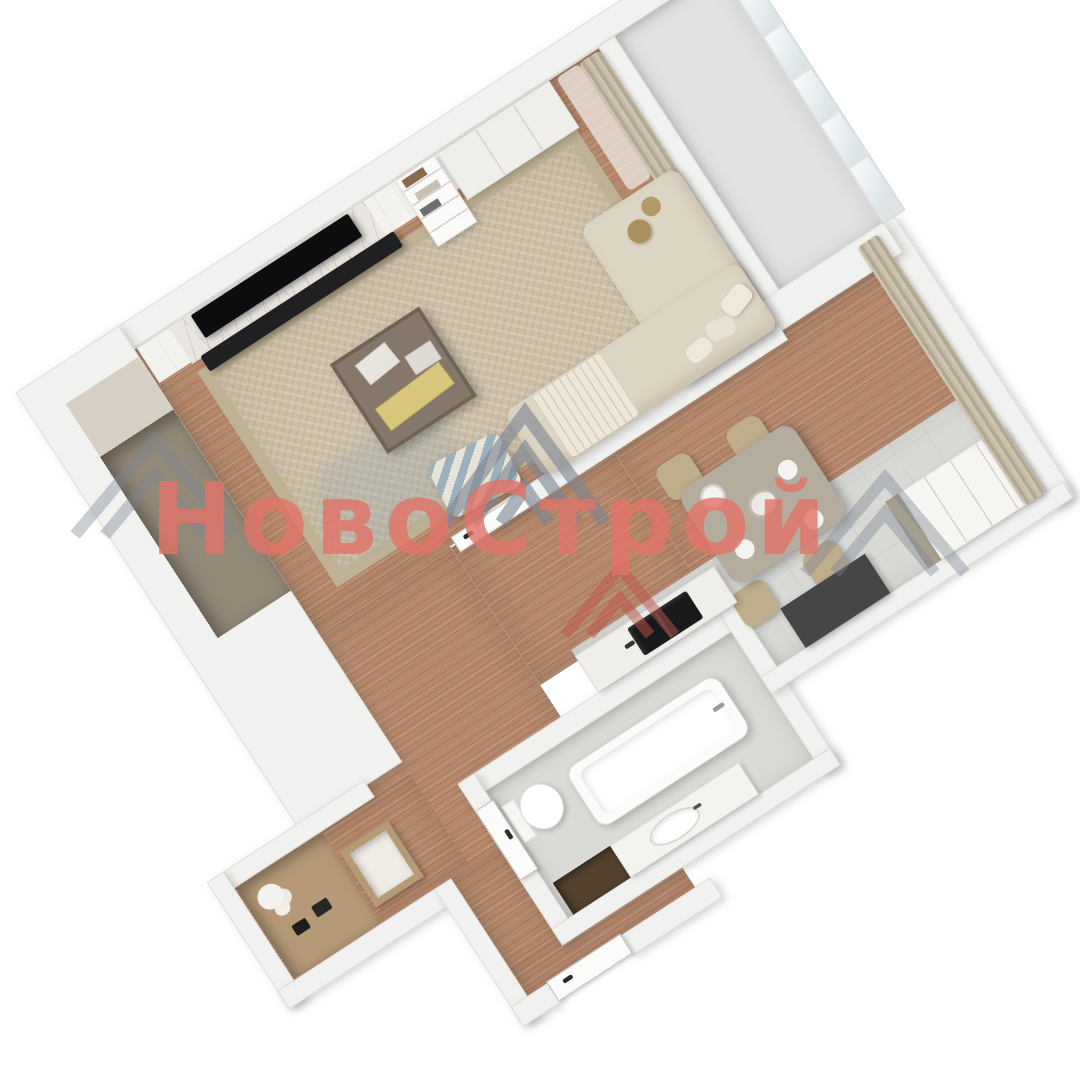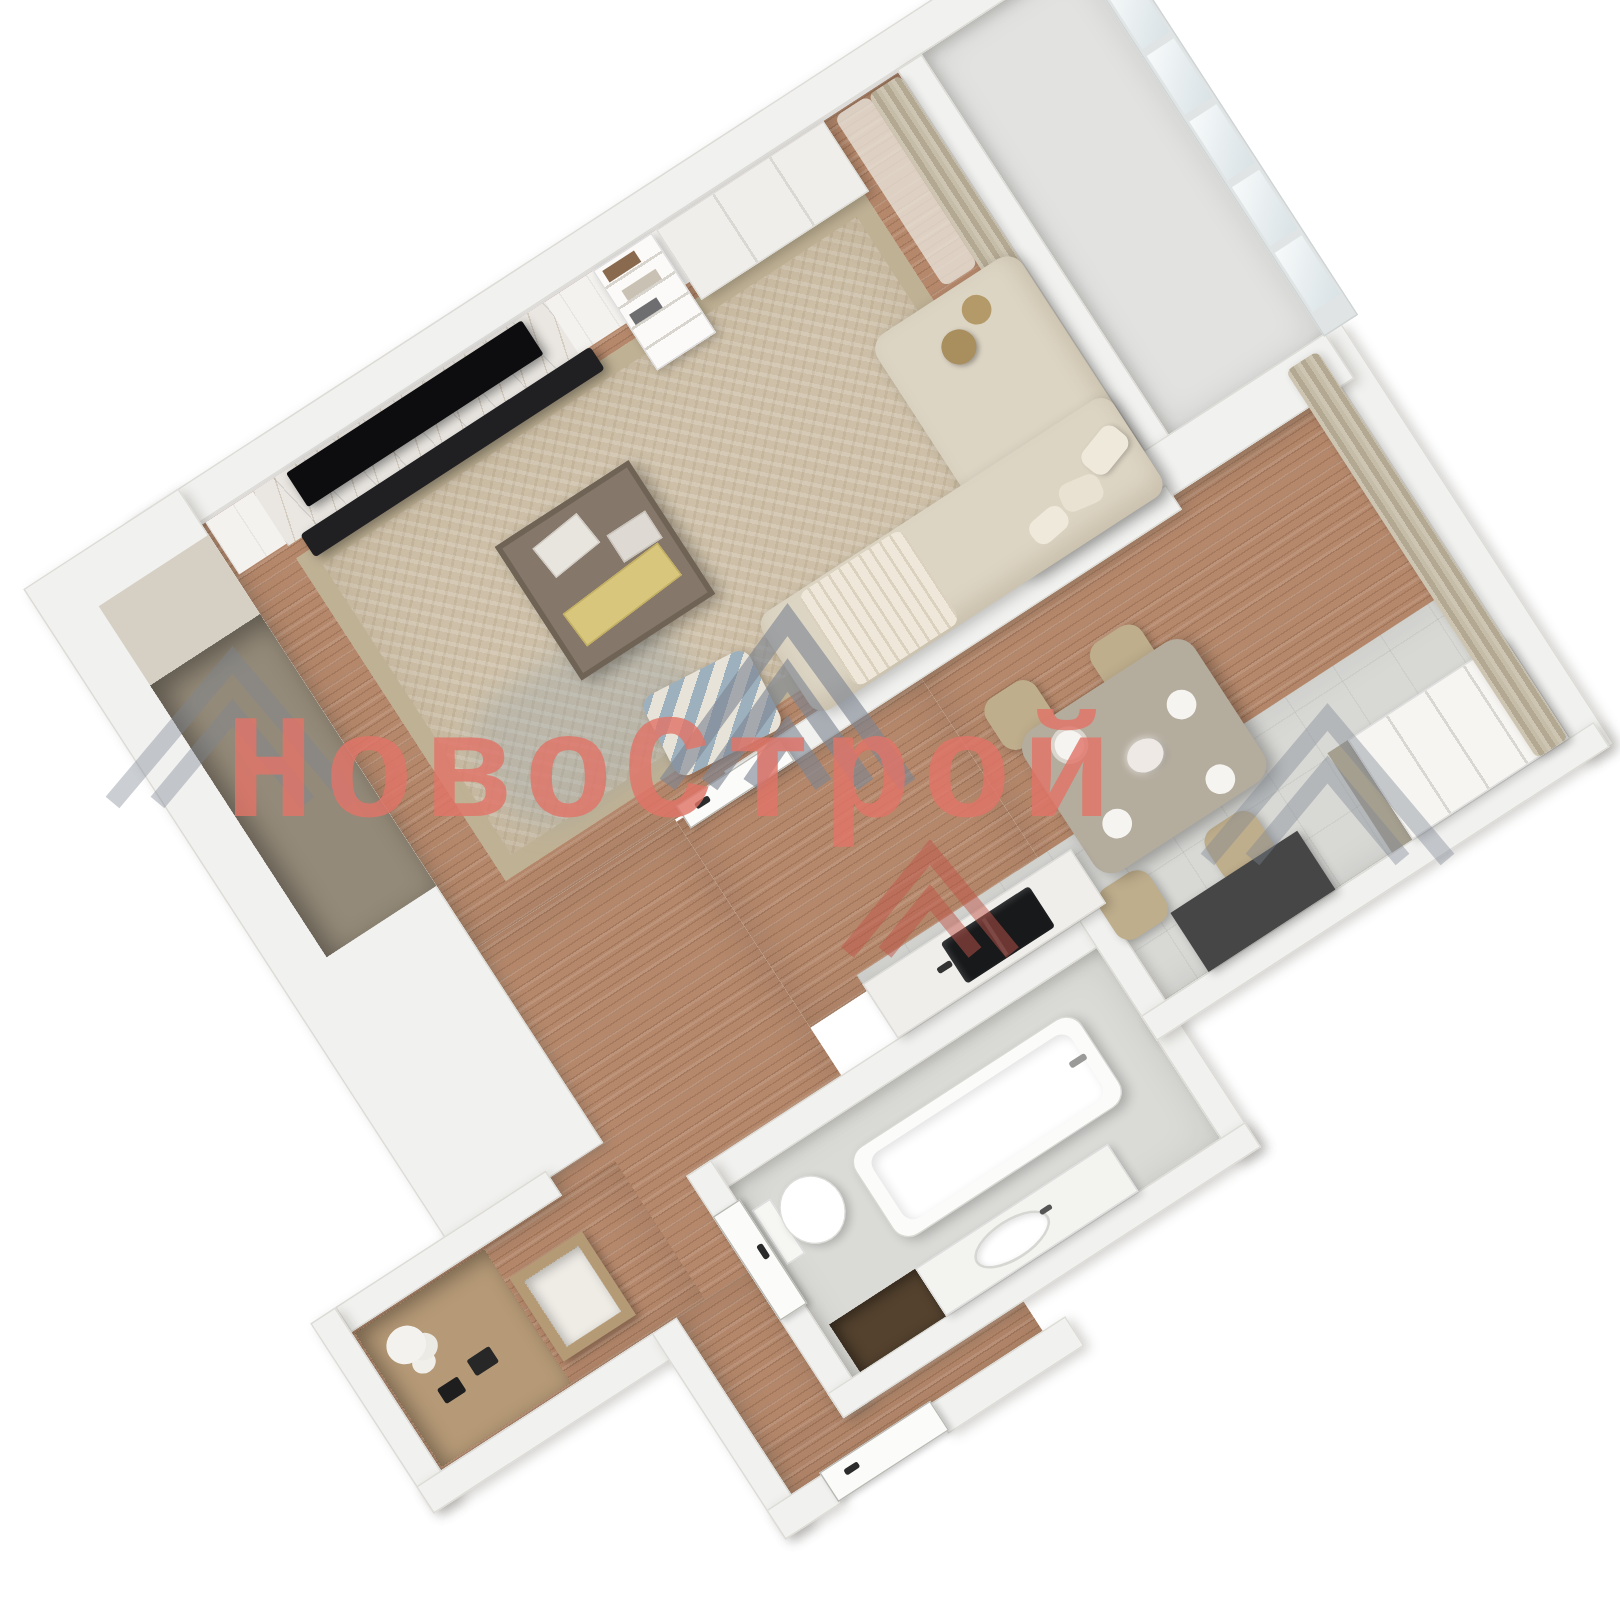--- a/index.html
+++ b/index.html
@@ -16,21 +16,21 @@
                          repeating-linear-gradient(0deg,rgba(60,30,10,.14) 0 1px,transparent 1px 6px);
         box-shadow:inset 0 0 34px rgba(0,0,0,.10);}
   .tile{background:var(--tile_floor,#d8d9d5);
         background-image:repeating-linear-gradient(0deg,rgba(0,0,0,.045) 0 1px,transparent 1px 42px),
                          repeating-linear-gradient(90deg,rgba(0,0,0,.045) 0 1px,transparent 1px 42px);
         box-shadow:inset 0 0 30px rgba(0,0,0,.08);}
   .curtain{background:repeating-linear-gradient(90deg,#cdc4b1 0 3px,#b3a892 3px 7px,#c6bda9 7px 10px);
            border-radius:5px;box-shadow:2px 2px 6px rgba(0,0,0,.18);}
   .door{background:#fbfbfa;border:1px solid #b9b8b2;box-shadow:2px 2px 5px rgba(0,0,0,.22);}
   .handle{background:#2b2b2b;border-radius:2px;}
-  .wm{position:absolute;pointer-events:none;font-family:Liberation Mono, monospace;}
+  .wm{position:absolute;pointer-events:none;}
   .wm-title{font-weight:bold;color:rgba(224,116,104,.82);font-size:99px;letter-spacing:7px;white-space:nowrap;}
   .wm-big{font-weight:800;color:rgba(117,127,143,.58);font-size:213px;letter-spacing:50px;line-height:1;white-space:nowrap;}
 </style>
 </head>
 <body>
 
 <div class="stage">
   <div class="plan">
 
     <div class="wood" style="left:255px;top:16px;width:615px;height:374px;"></div>

